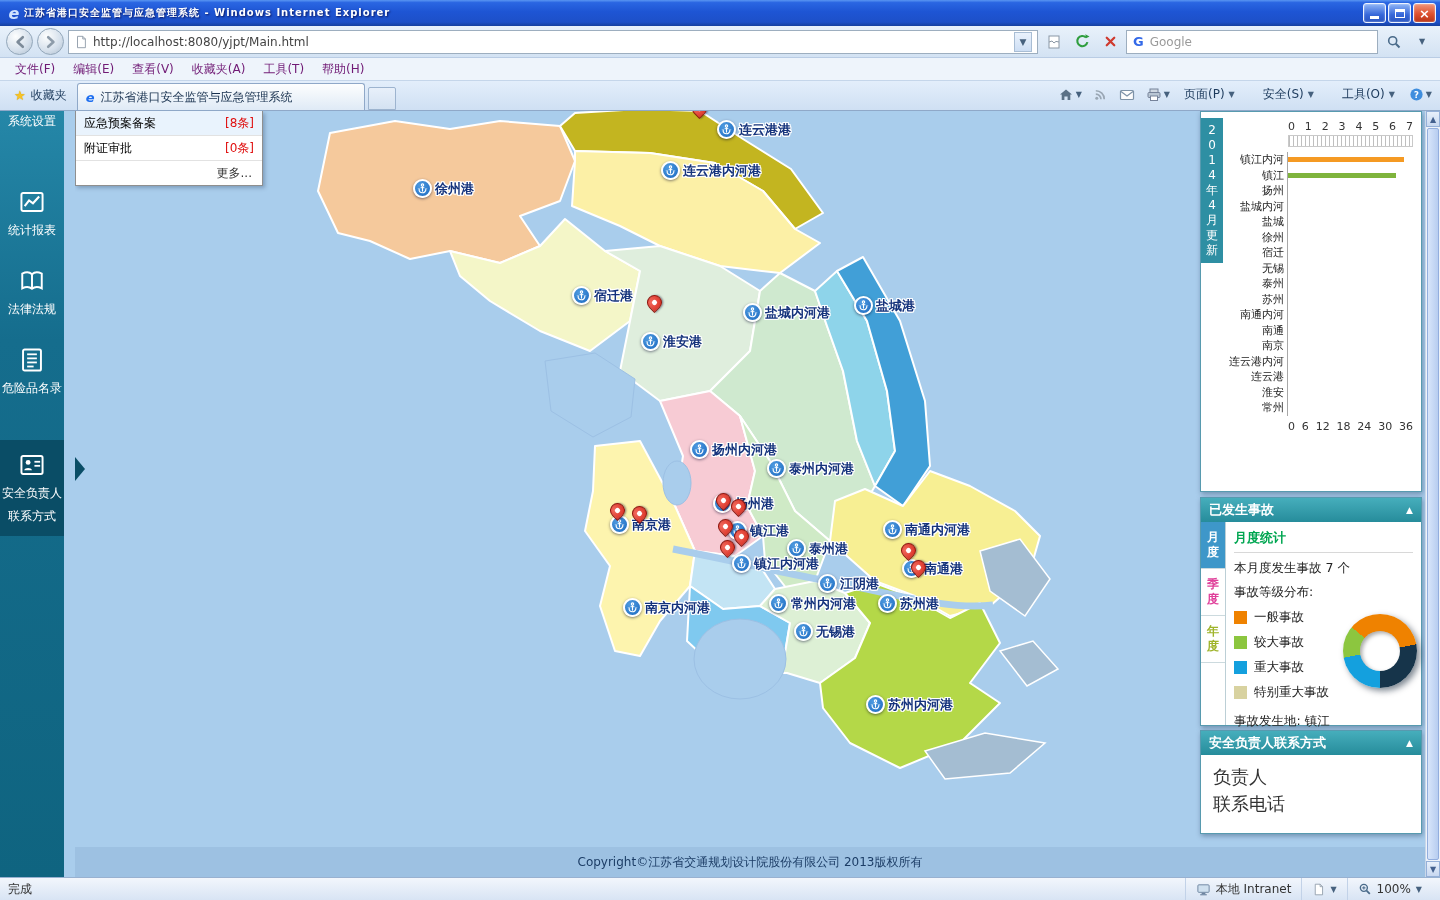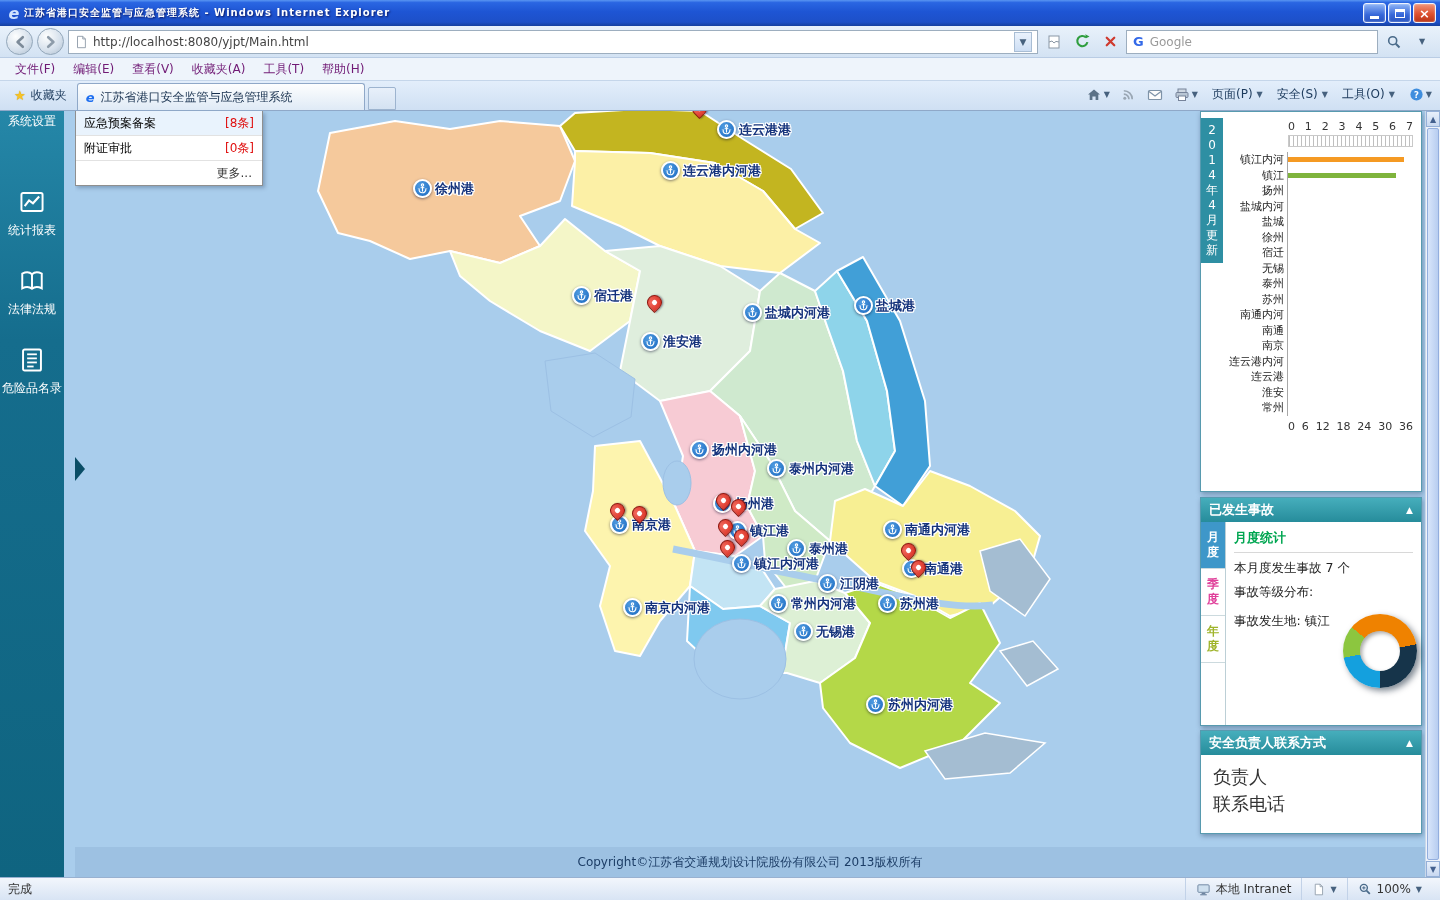--- a/index.html
+++ b/index.html
@@ -238,21 +238,21 @@
           </svg>
       </span>
       <span class="cmdicon">
         <svg width="16" height="16" viewBox="0 0 16 16">
             <rect x="4" y="2" width="8" height="3.5" fill="#cfd8e2" stroke="#76839a" stroke-width="1"></rect>
             <rect x="2" y="5.5" width="12" height="5" rx="1" fill="#b9c6d4" stroke="#76839a" stroke-width="1"></rect>
             <rect x="4.5" y="9" width="7" height="4.5" fill="#fff" stroke="#76839a" stroke-width="1"></rect>
           </svg>
         <span class="caret">▼</span>
       </span>
-      <span id="cmd-text" style="display:flex;gap:0">
+      <span id="cmd-text" style="display:flex;gap:14px">
           <span class="cmdbtn">
             <span>页面(P)</span>
             <span class="caret">▼</span>
           </span>
           <span class="cmdbtn">
             <span>安全(S)</span>
             <span class="caret">▼</span>
           </span>
           <span class="cmdbtn">
             <span>工具(O)</span>
@@ -296,20 +296,33 @@
           <span class="sicon">
             <svg width="26" height="26" viewBox="0 0 16 16">
               <rect x="2.5" y="1.5" width="11" height="13" rx="1" fill="none" stroke="#fff" stroke-width="1.2"></rect>
               <line x1="5" y1="4.5" x2="11" y2="4.5" stroke="#fff" stroke-width="1.1"></line>
               <line x1="5" y1="7" x2="11" y2="7" stroke="#fff" stroke-width="1.1"></line>
               <line x1="5" y1="9.5" x2="11" y2="9.5" stroke="#fff" stroke-width="1.1"></line>
               <line x1="5" y1="12" x2="9" y2="12" stroke="#fff" stroke-width="1.1"></line>
             </svg>
           </span>
           <div class="silabel">危险品名录</div>
+        </div>
+        <div class="side-item si4 active">
+          <span class="sicon">
+            <svg width="26" height="26" viewBox="0 0 16 16">
+              <rect x="1.5" y="2.5" width="13" height="11" rx="1" fill="none" stroke="#fff" stroke-width="1.2"></rect>
+              <circle cx="5.6" cy="6.4" r="1.5" fill="#fff"></circle>
+              <path d="M3.2 11.2 C3.6 9.4 7.6 9.4 8 11.2 Z" fill="#fff"></path>
+              <line x1="9.5" y1="6" x2="13" y2="6" stroke="#fff" stroke-width="1.1"></line>
+              <line x1="9.5" y1="8.5" x2="13" y2="8.5" stroke="#fff" stroke-width="1.1"></line>
+            </svg>
+          </span>
+          <div class="silabel">安全负责人</div>
+          <div class="silabel">联系方式</div>
         </div>
       </div>
     <div class="side-arrow"></div>
 
     <div class="map">
 
       <svg class="terrain" width="1350" height="766" viewBox="0 0 1350 766">
         <g stroke="#ffffff" stroke-width="2" stroke-linejoin="round">
           <path fill="#f5c99c" d="M255,22 L320,10 L375,18 L425,10 L485,15 L500,50 L485,90 L445,105 L465,135 L425,152 L375,140 L335,148 L295,130 L263,122 L243,80 Z"></path>
           <path fill="#c3b520" d="M485,15 L500,2 L565,-2 L625,0 L668,28 L716,58 L748,102 L720,118 L688,80 L640,52 L575,42 L500,40 Z"></path>
@@ -749,20 +762,38 @@
         <div class="accbody">
           <div class="acctabs" id="acctabs">
               <div class="acctab on" style="background: rgb(62, 151, 201); color: rgb(255, 255, 255);">月度</div>
               <div class="acctab" style="color: rgb(224, 64, 154);">季度</div>
               <div class="acctab" style="color: rgb(159, 180, 42);">年度</div>
             </div>
           <div class="acccontent">
             <div class="acc-subtitle">月度统计</div>
             <div class="acc-line">本月度发生事故 7 个</div>
             <div class="acc-line">事故等级分布:</div>
+            <div id="legend">
+                <div class="legrow">
+                  <span class="legswatch" style="background: rgb(239, 130, 0);"></span>
+                  <span>一般事故</span>
+                </div>
+                <div class="legrow">
+                  <span class="legswatch" style="background: rgb(140, 198, 63);"></span>
+                  <span>较大事故</span>
+                </div>
+                <div class="legrow">
+                  <span class="legswatch" style="background: rgb(20, 160, 222);"></span>
+                  <span>重大事故</span>
+                </div>
+                <div class="legrow">
+                  <span class="legswatch" style="background: rgb(216, 210, 160);"></span>
+                  <span>特别重大事故</span>
+                </div>
+              </div>
             <div class="donut" id="donut" style="background: conic-gradient(from -50deg, rgb(239, 130, 0) 0%, rgb(239, 130, 0) 36%, rgb(22, 52, 74) 36%, rgb(22, 52, 74) 64%, rgb(20, 160, 222) 64%, rgb(20, 160, 222) 86%, rgb(140, 198, 63) 86%, rgb(140, 198, 63) 100%);"></div>
             <div class="acc-loc">事故发生地: 镇江</div>
           </div>
         </div>
       </div>
 
       <div class="rpanel contactpanel">
         <div class="phead">
           <span>安全负责人联系方式</span>
           <span class="tri">▲</span>

